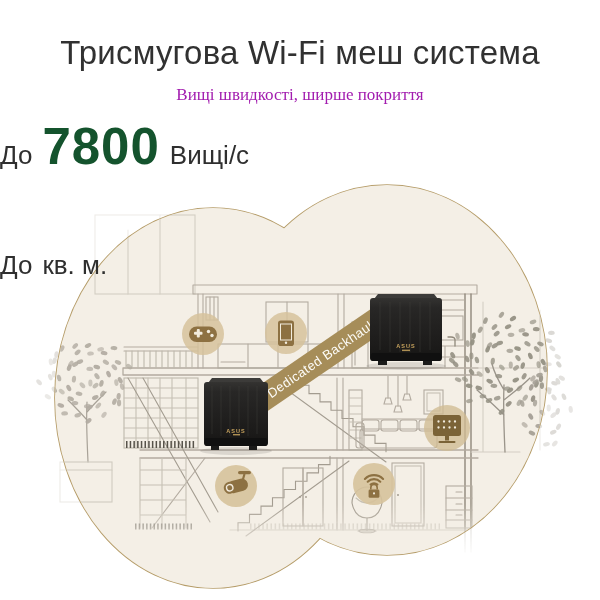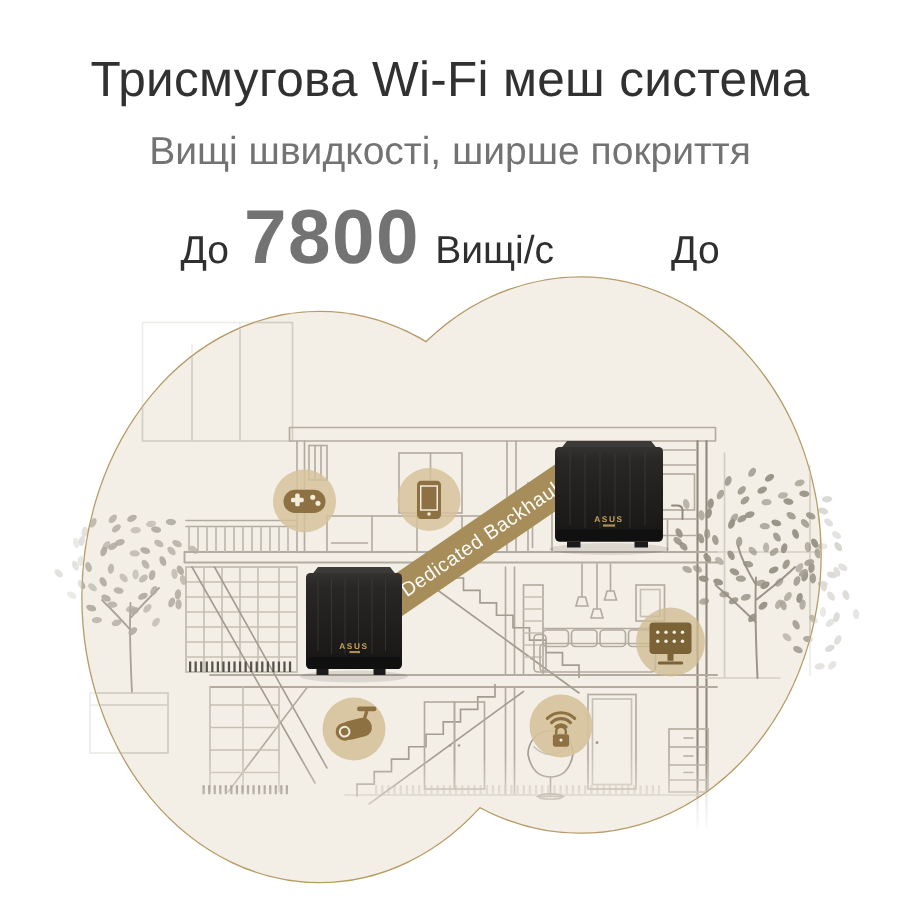--- a/index.html
+++ b/index.html
@@ -1,44 +1,45 @@
 <!DOCTYPE html>
 <html><head>
 <meta charset="utf-8">
 <style>
   html,body{margin:0;padding:0;background:#ffffff;}
   body{width:600px;height:600px;overflow:hidden;font-family:"Liberation Sans",sans-serif;}
   .stage{position:relative;width:600px;height:436px;background:#fff;}
   svg.art{position:absolute;left:0;top:0;z-index:1;}
   .header{position:absolute;top:0;left:0;right:0;text-align:center;z-index:2;}
   .title{margin:34px 0 0;font-size:33px;font-weight:400;color:#313131;letter-spacing:.2px;line-height:1.15;}
-  .subtitle{margin:13px 0 0;font-size:26px;font-weight:400;color:#737373;}
-  .stats{display:flex;justify-content:center;align-items:baseline;gap:78px;margin-top:16px;}
+  .subtitle{margin:13px 0 0;font-size:17px;font-weight:400;color:#a21caf;font-family:Liberation Serif, serif;}
+  .stats{display:flex;justify-content:center;align-items:baseline;gap:78px;margin-top:16px;flex-direction:column;}
   .stat{display:flex;align-items:baseline;gap:10px;color:#2f2f2f;}
   .stat .pre,.stat .unit{font-size:26px;}
-  .stat .num{font-size:51px;font-weight:700;color:#737373;letter-spacing:1px;line-height:1;}
+  .stat .num{font-size:51px;font-weight:700;color:#14532d;letter-spacing:1px;line-height:1;}
   .ribbon-text{font-size:13.2px;font-weight:500;letter-spacing:.4px;fill:#fdfcf8;}
   .brand-text{font-size:5.5px;font-weight:700;letter-spacing:1.1px;fill:#c8a45e;}
 </style>
 </head>
 <body>
 
 <div class="stage">
 
   <div class="header">
     <h1 class="title">Трисмугова Wi-Fi меш система</h1>
     <p class="subtitle">Вищі швидкості, ширше покриття</p>
     <div class="stats">
       <div class="stat">
         <span class="pre">До</span>
         <span class="num">7800</span>
         <span class="unit">Вищі/с</span>
       </div>
       <div class="stat">
         <span class="pre">До</span>
+        <span class="unit">кв. м.</span>
       </div>
     </div>
   </div>
 
   <svg class="art" width="600" height="600" viewBox="0 0 600 600">
     <defs>
       <linearGradient id="gRouter" x1="0" y1="0" x2="0" y2="1">
         <stop offset="0" stop-color="#343331"></stop>
         <stop offset="0.15" stop-color="#282726"></stop>
         <stop offset="0.8" stop-color="#1b1a19"></stop>

